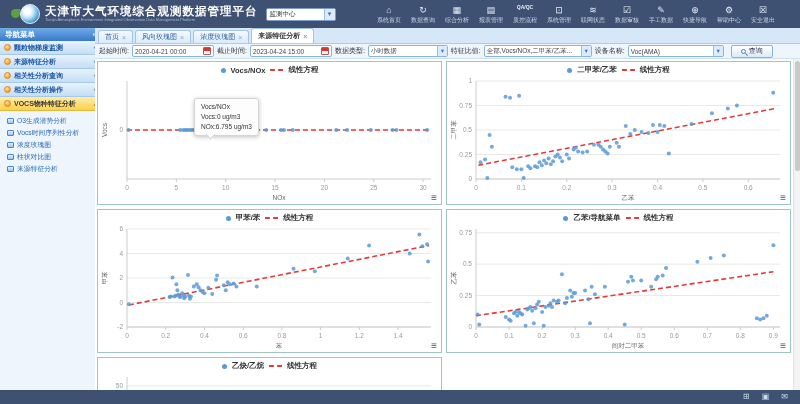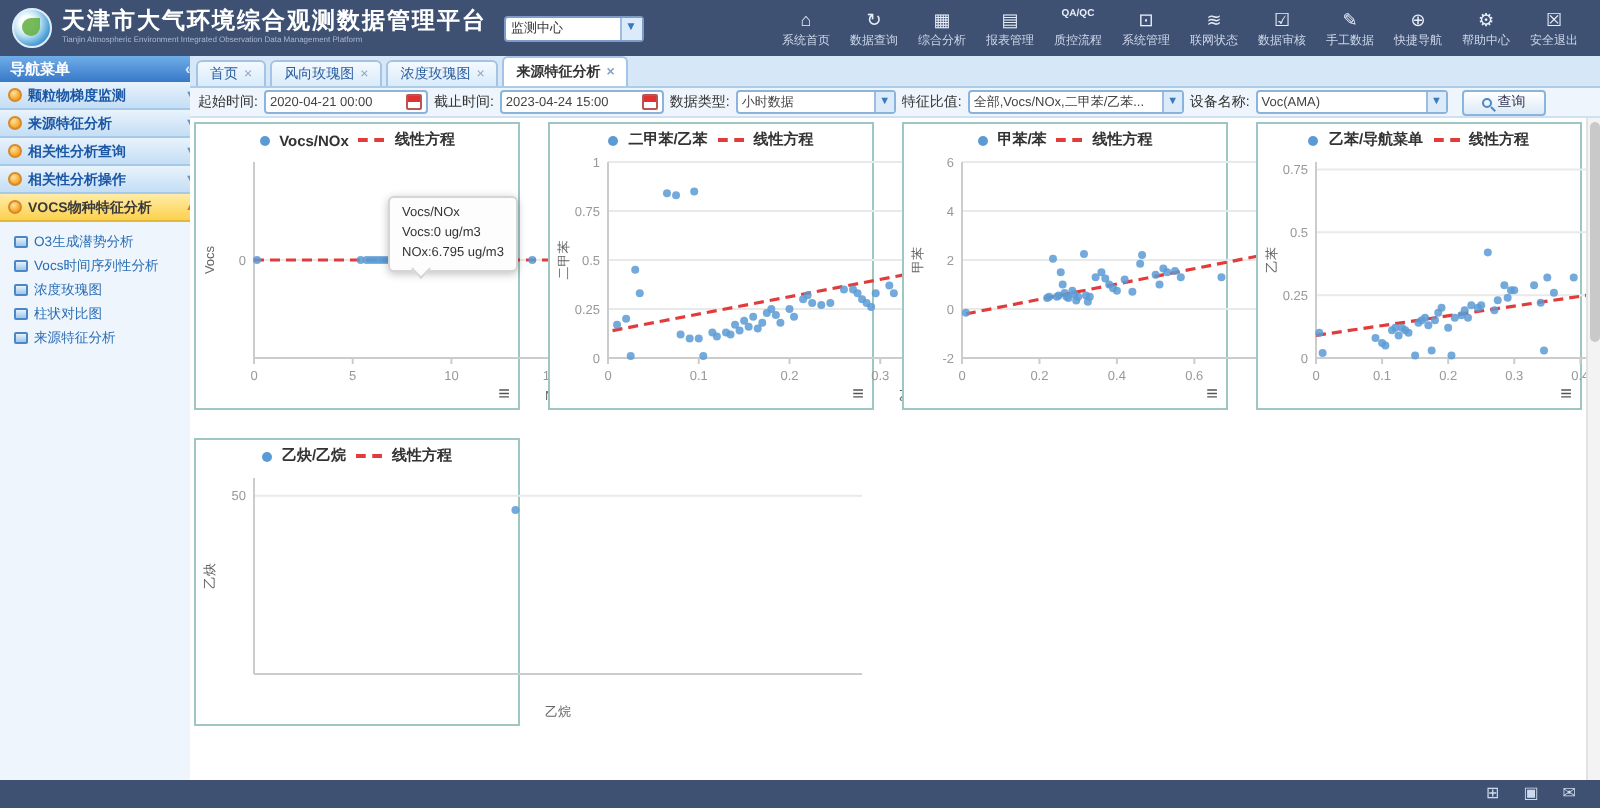--- a/index.html
+++ b/index.html
@@ -1,19 +1,19 @@
 <!DOCTYPE html>
 <html><head>
 <meta charset="utf-8">
 <style>
   * { margin:0; padding:0; box-sizing:border-box; }
   html,body { width:800px; height:404px; overflow:hidden; font-family:"Liberation Sans",sans-serif; background:#fff; }
 
   
-  .header { position:absolute; top:0; left:0; width:800px; height:28px; background:#3e5173; display:flex; align-items:center; padding:0 6px; z-index:10; }
+  .header { position:absolute; top:0; left:0; width:800px; height:28px; background:#3e5173; display:flex; align-items:center; padding:0 20px; z-index:10; }
   .logo { width:20px; height:20px; border-radius:50%; background:radial-gradient(circle at 35% 35%, #ffffff 18%, #bfe3f2 40%, #4a9fd8 70%, #2f7fb8 100%); border:1px solid #dfeefa; margin-right:5px; flex:0 0 auto; }
   .logo-leaf { position:absolute; left:11px; top:9px; width:9px; height:9px; border-radius:50% 0 50% 50%; background:#5fae3c; opacity:.85; }
   .title-block { color:#fff; line-height:1.1; margin-right:8px; }
   .app-title { font-size:11.5px; font-weight:bold; letter-spacing:1px; white-space:nowrap; }
   .app-subtitle { font-size:4px; color:#a9b8d2; white-space:nowrap; }
   .station-select { display:flex; align-items:center; background:#fff; border:1px solid #7d9cc8; border-radius:2px; height:13px; width:70px; font-size:6.5px; color:#333; padding-left:3px; position:relative; }
   .station-select .sel-arrow { margin-left:auto; width:11px; height:11px; background:#dcebfa; border-left:1px solid #9cbce0; color:#3a78c2; font-size:6px; display:flex; align-items:center; justify-content:center; }
   .topnav { margin-left:auto; display:flex; }
   .nav-it { width:34px; display:flex; flex-direction:column; align-items:center; justify-content:center; cursor:pointer; padding-top:1px; }
   .nv-ic { font-size:9px; line-height:10px; color:#e8eef8; height:10px; }
@@ -45,21 +45,21 @@
   .inp { height:12px; border:1px solid #8ab4dc; background:#fff; border-radius:2px; font-size:6.5px; color:#444; display:flex; align-items:center; padding:0 2px; position:relative; }
   .inp.date { width:82px; }
   .cal-ic { margin-left:auto; width:8px; height:8px; border:1px solid #b55; border-radius:1px; background:linear-gradient(#d33 0 3px, #fff 3px); flex:0 0 auto; }
   .inp.sel { padding-right:12px; }
   .sel-arr { position:absolute; right:0; top:0; width:10px; height:100%; background:#dcebfa; border-left:1px solid #9cbce0; color:#3a78c2; font-size:5.5px; display:flex; align-items:center; justify-content:center; }
   .w80 { width:80px; } .w108 { width:108px; } .w96 { width:96px; }
   .btn-search { height:13px; width:42px; margin-left:4px; border:1px solid #8ab4dc; border-radius:2px; background:linear-gradient(#ffffff,#dceaf6); font-size:7px; color:#335; display:flex; align-items:center; justify-content:center; gap:3px; cursor:pointer; }
   .mag { width:5px; height:5px; border:1.2px solid #4a86c8; border-radius:50%; position:relative; flex:0 0 auto; }
   .mag::after { content:""; position:absolute; width:3px; height:1.2px; background:#4a86c8; transform:rotate(45deg); left:3.5px; top:4.5px; }
 
-  .charts { position:absolute; top:31px; left:0; right:7px; bottom:0; overflow:hidden; display:grid; grid-template-columns:1fr 1fr 1fr 1fr; grid-auto-rows:144px; gap:14px; padding:2px; background:#fff; }
+  .charts { position:absolute; top:31px; left:0; right:7px; bottom:0; overflow:hidden; display:grid; grid-template-columns:1fr 1fr; grid-auto-rows:144px; gap:4px; padding:2px; background:#fff; }
   .panel { border:1px solid #9ec7c2; background:#fff; position:relative; }
   .legend { position:absolute; top:3px; left:0; right:0; display:flex; justify-content:center; align-items:center; gap:5px; font-size:7.5px; color:#333; font-weight:bold; }
   .ldot { width:5px; height:5px; border-radius:50%; background:#5b9bd5; }
   .ldash { width:13px; border-top:2px dashed #e23b3b; }
   .panel svg { position:absolute; top:14px; left:2px; }
   svg text.tick { font-size:6.5px; fill:#999; font-family:"Liberation Sans",sans-serif; }
   svg text.axlab { font-size:6.5px; fill:#666; font-family:"Liberation Sans",sans-serif; }
   .menu-ic { position:absolute; right:4px; bottom:1px; color:#555; font-size:10px; line-height:10px; cursor:pointer; }
 
   .tooltip { position:absolute; left:96px; top:36px; background:#fdfdfd; border:1px solid #d5d5d5; border-radius:3px; padding:3px 6px; font-size:6.5px; color:#333; line-height:1.55; box-shadow:0 1px 4px rgba(0,0,0,.25); z-index:5; white-space:nowrap; }

